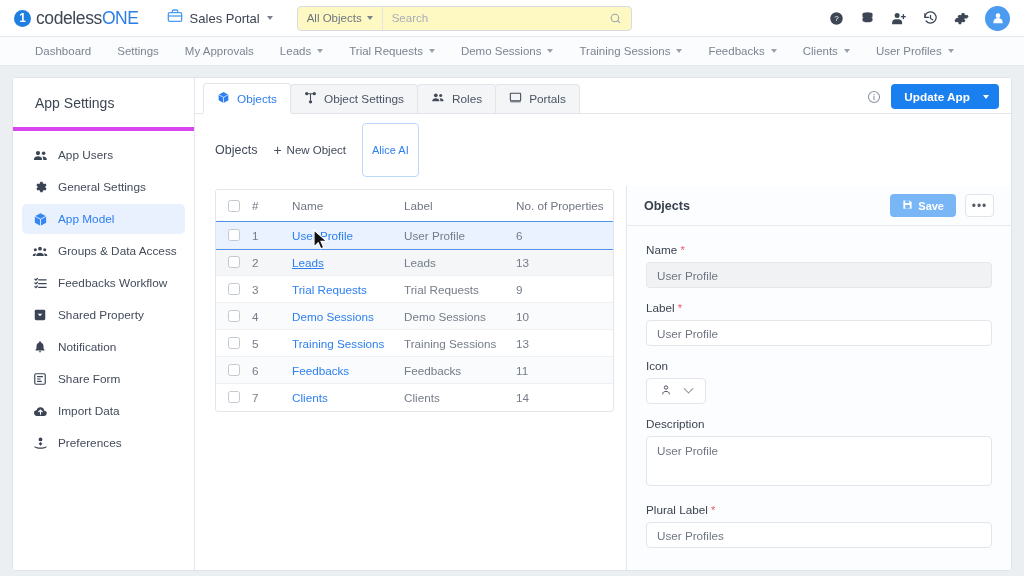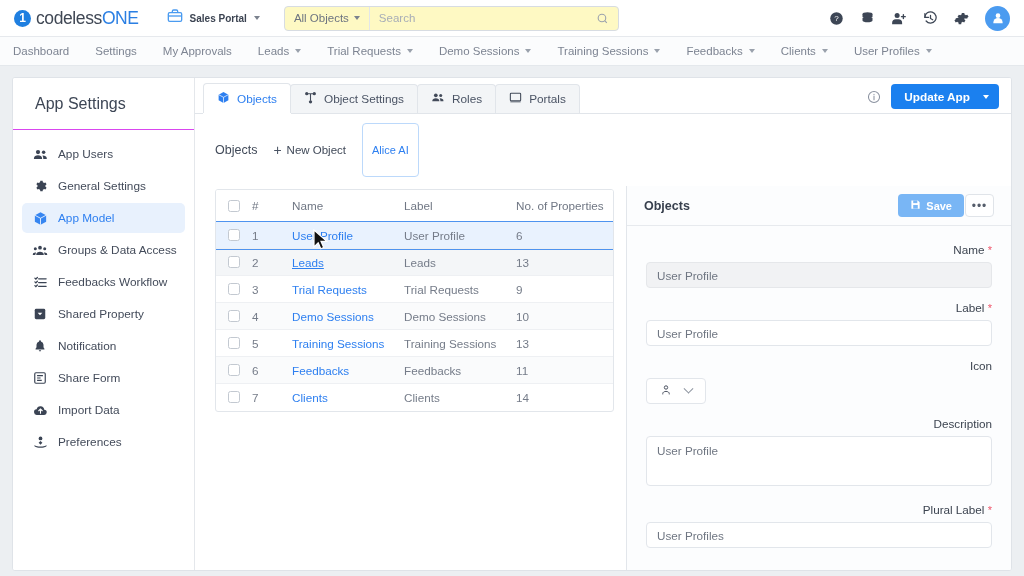--- a/index.html
+++ b/index.html
@@ -29,21 +29,21 @@
     width: 17px; height: 17px; border-radius: 50%;
     background: #1f7fe0;
     display: flex; align-items: center; justify-content: center;
     color: #fff; font-size: 12px; font-weight: bold; line-height: 1;
   }
   .logo-text { font-size: 17.5px; font-weight: normal; letter-spacing: -0.4px; }
   .logo-text .dark { color: #3f4754; }
   .logo-text .blue { color: #2b7fe3; }
 
   .portal { display: flex; align-items: center; gap: 7px; margin-left: 28px; }
-  .portal-name { font-size: 10px; font-weight: bold; color: #3c4452; }
+  .portal-name { font-size: 13px; font-weight: normal; color: #3c4452; }
 
   .searchwrap {
     margin-left: 24px;
     display: flex; align-items: center;
     height: 25px; width: 335px;
     border: 1px solid #d7dce2; border-radius: 4px;
     background: #fef9c3;
   }
   .scope {
     display: flex; align-items: center; gap: 5px;
@@ -73,21 +73,21 @@
     width: 25px; height: 25px; border-radius: 50%;
     background: #4b9bf0; display: flex; align-items: center; justify-content: center;
   }
 
   
   .navbar {
     height: 29px; min-height: 29px;
     background: #fbfcfd;
     border-bottom: 1px solid #e4e8ec;
     display: flex; align-items: center;
-    gap: 0px;
+    padding-left: 22px; gap: 0px;
   }
   .navitem {
     display: flex; align-items: center; gap: 6px;
     font-size: 11.5px; color: #7d8492;
     padding: 0 13px; height: 100%;
     white-space: nowrap;
   }
   .navitem .caret { border-top-color: #9aa1ac; }
 
   
@@ -106,22 +106,22 @@
 
   
   .sidebar {
     width: 182px; min-width: 182px;
     background: #fff;
     border-right: 1px solid #e4e7eb;
     display: flex; flex-direction: column;
   }
   .sidebar-title {
     padding: 17px 0 16px 22px;
-    font-size: 16px; color: #3d4655;
-    border-bottom: 1px solid #d946ef;
+    font-size: 14px; color: #3d4655;
+    border-bottom: 4px solid #d946ef;
   }
   .side-list { padding: 9px 9px 0 9px; display: flex; flex-direction: column; gap: 2px; }
   .side-item {
     display: flex; align-items: center; gap: 10px;
     height: 30px; padding: 0 10px;
     border-radius: 5px;
     font-size: 11.8px; color: #434b5a;
     white-space: nowrap;
   }
   .side-item.active { background: #e8f1fd; color: #2d7ff0; }
@@ -229,38 +229,38 @@
     border-left: 1px solid #e2e6eb;
     background: #fcfdfe;
     display: flex; flex-direction: column;
   }
   .panel-head {
     display: flex; align-items: center;
     padding: 0 17px; height: 40px; min-height: 40px;
     border-bottom: 1px solid #e7eaee;
   }
   .panel-title { font-size: 12.5px; font-weight: bold; color: #38404e; }
-  .panel-head-actions { margin-left: auto; display: flex; align-items: center; gap: 1px; }
+  .panel-head-actions { margin-left: auto; display: flex; align-items: center; gap: 9px; }
   .btn-save {
     display: flex; align-items: center; gap: 5px;
     background: #79b6f5; color: #fff;
     font-size: 11px; font-weight: bold;
     height: 23px; padding: 0 12px; border-radius: 4px;
   }
   .btn-more {
     width: 29px; height: 23px;
     border: 1px solid #e0e4e9; border-radius: 4px;
     background: #fff; color: #555d6b;
     display: flex; align-items: center; justify-content: center;
     font-size: 12px; letter-spacing: 1px; line-height: 1;
   }
   .panel-body { padding: 17px 19px 0 19px; display: flex; flex-direction: column; }
   .field { margin-bottom: 13px; }
   .flabel { font-size: 11.7px; color: #3c4椒, #3c4450; margin-bottom: 6px; display: block; }
-  .flabel { color: #3c4450; text-align: right; }
+  .flabel { color: #3c4450; }
   .req { color: #f0556a; font-size: 11px; }
   .fin {
     width: 100%; height: 26px;
     border: 1px solid #e2e6eb; border-radius: 4px;
     background: #fff; font-size: 11.7px; color: #6f7682;
     padding: 0 10px; outline: none;
     font-family: "Liberation Sans", sans-serif;
   }
   .fin.readonly { background: #f1f2f4; border-color: #e5e7ea; }
   .ftx {

